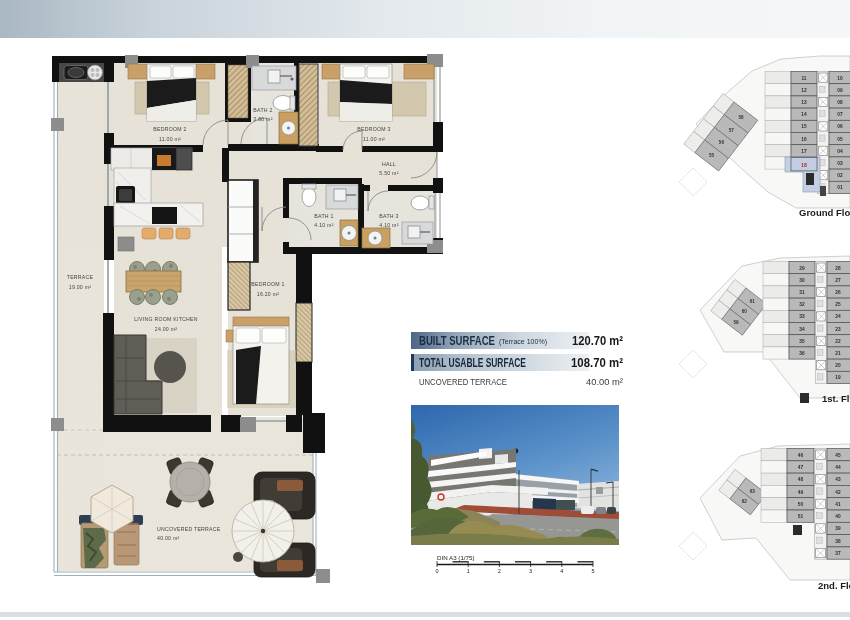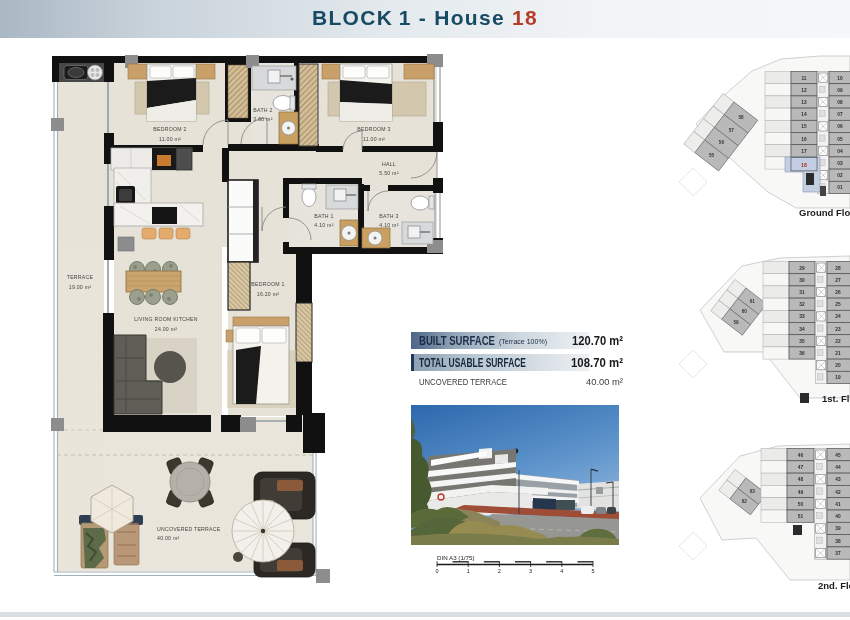--- a/index.html
+++ b/index.html
@@ -6,21 +6,20 @@
   *{font-family:"Liberation Sans",sans-serif;}
   #sheet{position:relative;width:850px;height:620px;}
   svg text{font-family:"Liberation Sans",sans-serif;}
 </style>
 </head>
 <body>
 <div id="sheet">
 
 <div style="position:absolute;left:0;top:0;width:850px;height:38px;background:linear-gradient(90deg,#aab8c4 0%,#c9d3db 18%,#e3e9ed 45%,#f1f4f6 70%,#f5f7f8 100%);"></div>
 
-<div style="position:absolute;left:0;top:6px;width:850px;text-align:center;font-size:21px;font-weight:bold;letter-spacing:1.3px;color:#174a63;">BLOCK 1 - House <span style="color:#b33d28;">18</span></div>
 <svg width="850" height="620" viewBox="0 0 850 620" style="position:absolute;left:0;top:0;">
 <defs>
 <pattern id="hatch" width="4" height="4" patternUnits="userSpaceOnUse" patternTransform="rotate(45)">
   <rect width="4" height="4" fill="#d3bd96"></rect>
   <line x1="0" y1="0" x2="0" y2="4" stroke="#8a7350" stroke-width="1.2"></line>
 </pattern>
 <pattern id="hatch2" width="3.4" height="3.4" patternUnits="userSpaceOnUse" patternTransform="rotate(-45)">
   <rect width="3.4" height="3.4" fill="#d8c6a2"></rect>
   <line x1="0" y1="0" x2="0" y2="3.4" stroke="#93805c" stroke-width="1"></line>
 </pattern>

